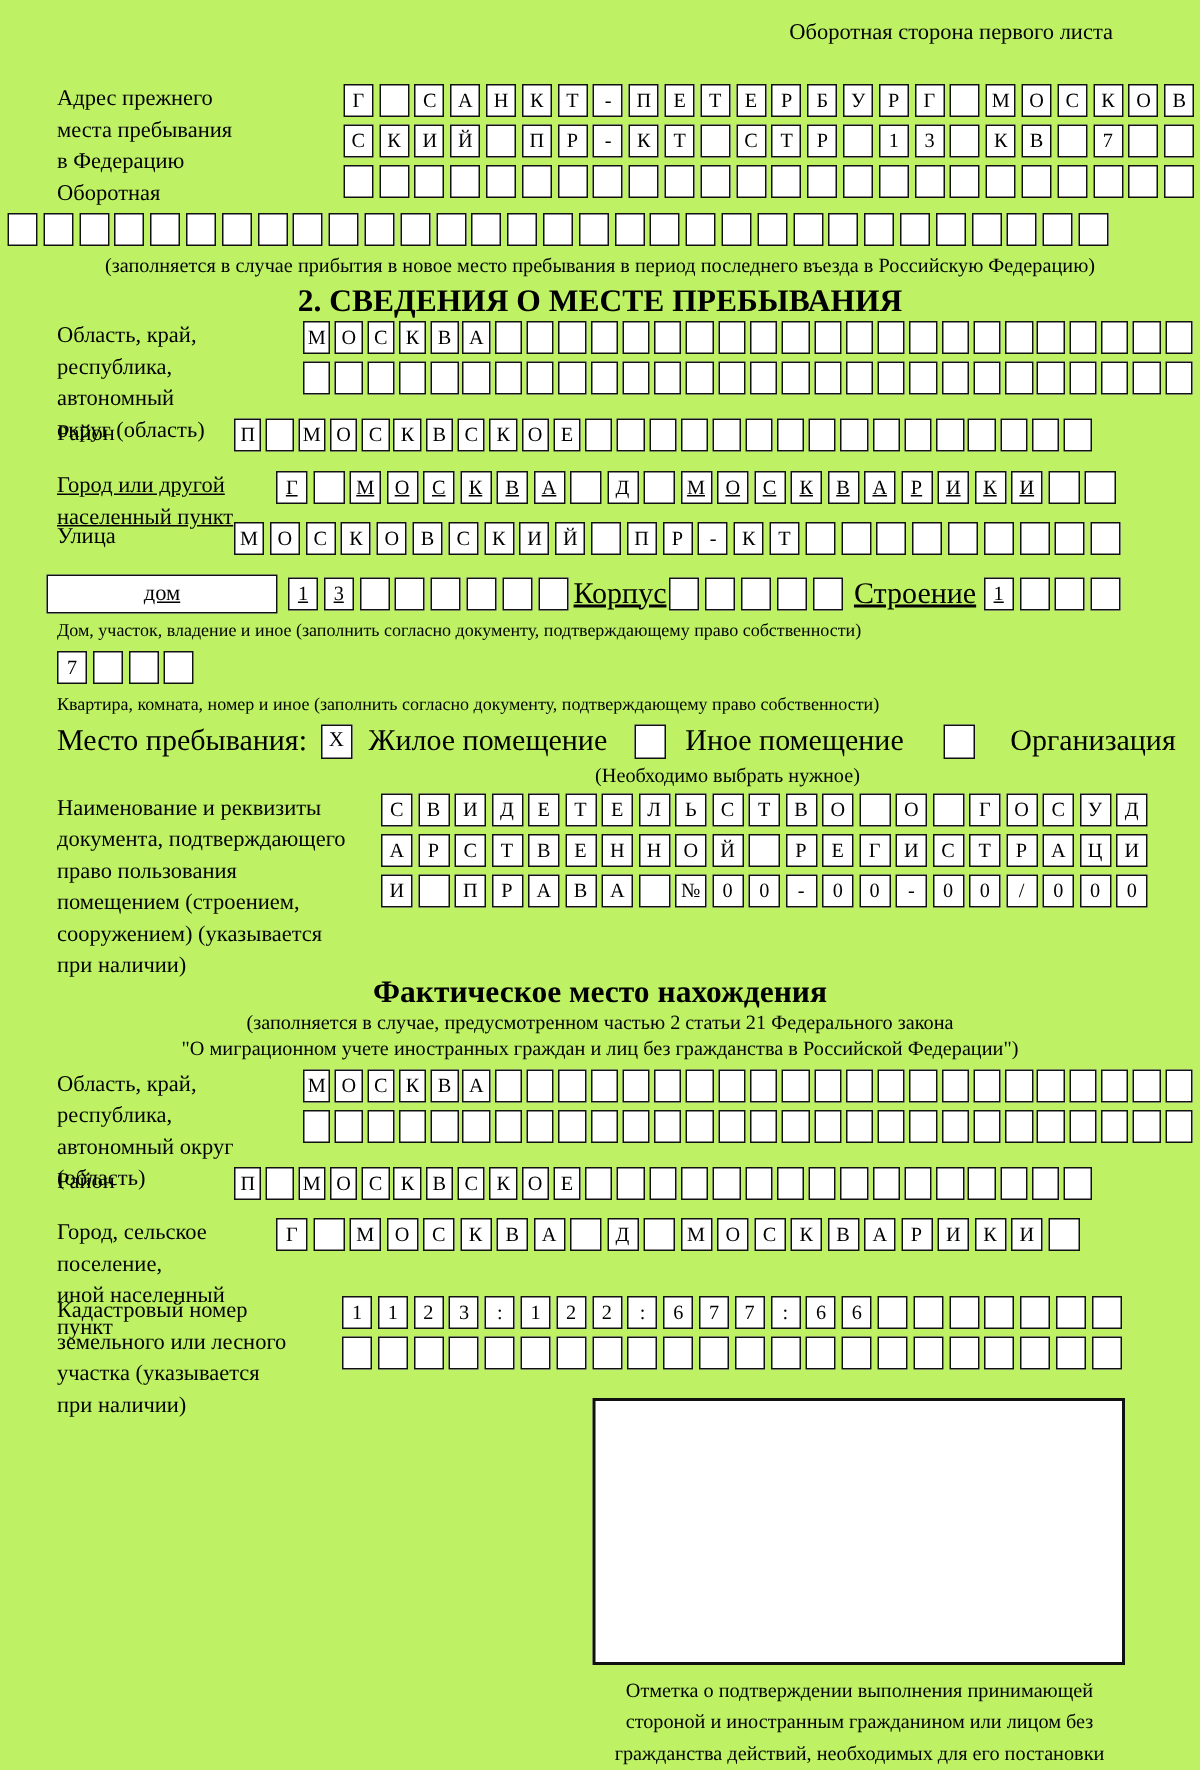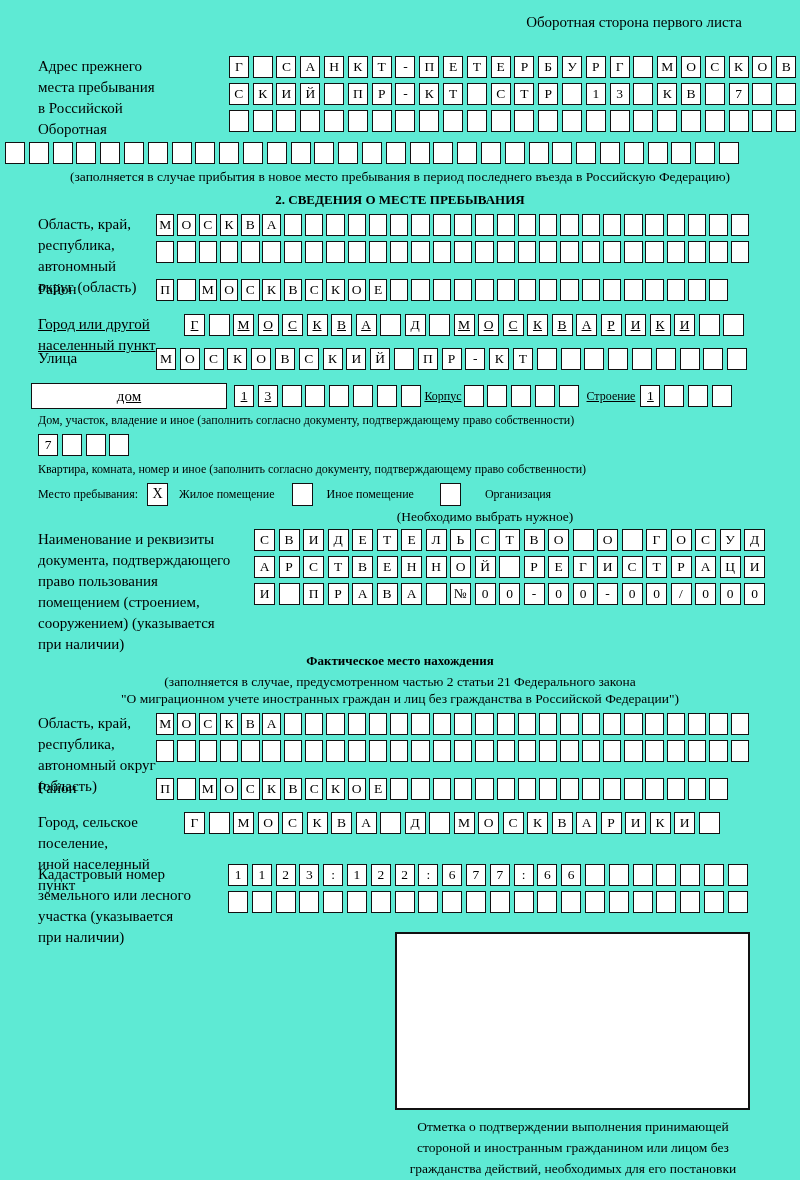--- a/index.html
+++ b/index.html
@@ -1,58 +1,58 @@
 <!DOCTYPE html>
 <html><head>
 <meta charset="utf-8">
 <style>
   html,body{margin:0;padding:0;background:#fff;}
-  .page{position:relative;width:800px;height:1180px;background:#5eead4;color:#000;
+  .page{position:relative;width:800px;height:1180px;background:#bef264;color:#000;
         font-family:"Liberation Serif", serif;overflow:hidden;box-sizing:border-box;padding-top:14px;}
   .hdr{text-align:right;padding-right:58px;font-size:15px;}
   .flexrow{display:flex;align-items:flex-start;}
   .ml38{margin-left:38px;} .ml31{margin-left:31px;} .ml5{margin-left:5px;}
   .lbl{font-size:15px;line-height:21px;}
   .w138{flex:0 0 138px;width:138px;} .w118{flex:0 0 118px;width:118px;}
   .w146{flex:0 0 146px;width:146px;} .w216{flex:0 0 216px;width:216px;}
   .w190{flex:0 0 190px;width:190px;}
   .cells{display:flex;flex-wrap:nowrap;}
   .cell{box-sizing:border-box;flex:0 0 auto;height:22px;border:1.6px solid #111;background:#fff;
         display:flex;align-items:center;justify-content:center;font-size:13.5px;line-height:1;}
   .cm .cell{width:20px;margin-right:3.8px;}
   .cs .cell{width:18.4px;margin-right:2.9px;}
   .cl .cell{width:21px;margin-right:3.5px;}
   .rmb{margin-bottom:5px;}
   .note{font-size:13.5px;text-align:center;line-height:17px;}
-  .sect-title{font-weight:bold;text-align:center;font-size:13px;line-height:20px;}
+  .sect-title{font-weight:bold;text-align:center;font-size:21px;line-height:20px;}
   .widebox{box-sizing:border-box;border:1.7px solid #111;height:26px;display:flex;
            align-items:center;justify-content:center;font-size:15px;background:#fff;}
   .caption{font-size:12px;line-height:16px;}
   .chk{box-sizing:border-box;width:21px;height:23px;border:1.6px solid #111;display:flex;
        align-items:center;justify-content:center;font-size:14px;background:#fff;}
-  .inline-lbl{font-size:12px;line-height:23px;white-space:nowrap;}
+  .inline-lbl{font-size:20px;line-height:23px;white-space:nowrap;}
   .stamp{box-sizing:border-box;margin-left:395px;width:355px;height:178px;border:2px solid #111;background:#fff;}
   .stamp-caption{margin-left:383px;width:380px;text-align:center;font-size:13.5px;line-height:21px;}
-  .h81{height:81px;} .h51{height:51px;} .h28{height:28px;} .h122{height:122px;} .h56{height:56px;}
+  .h81{height:81px;} .h51{height:51px;gap:46px;} .h28{height:28px;} .h122{height:122px;} .h56{height:56px;}
   .mt25{margin-top:25px;justify-content:space-between;} .mt14{margin-top:14px;} .mt12{margin-top:12px;} .mt24{margin-top:24px;}
   .mt7{margin-top:7px;text-decoration:underline;} .mt6{margin-top:6px;} .mt5{margin-top:5px;} .mt4{margin-top:4px;}
   .mt3{margin-top:3px;} .mt2{margin-top:2px;}
 </style>
 </head>
 <body>
 
 <div class="page">
 
   <div class="hdr">Оборотная сторона первого листа</div>
 
   <div class="flexrow ml38 mt25 h81">
     <div class="lbl w138">
         <div>Адрес прежнего</div>
         <div>места пребывания</div>
-        <div>в Российской</div>
+        <div>в Федерацию</div>
         <div>Оборотная</div>
       </div>
     <div>
       <div class="cells cm rmb">
           <div class="cell">Г</div>
           <div class="cell"></div>
           <div class="cell">С</div>
           <div class="cell">А</div>
           <div class="cell">Н</div>
           <div class="cell">К</div>
@@ -327,21 +327,21 @@
         <div class="cell"></div>
         <div class="cell"></div>
         <div class="cell"></div>
         <div class="cell"></div>
         <div class="cell"></div>
         <div class="cell"></div>
       </div>
   </div>
 
   <div class="flexrow ml31 mt7" style="align-items:center;height:26px;">
-    <div class="widebox" style="width:196px;">дом</div>
+    <div class="widebox" style="width:154px;">дом</div>
     <div class="cells cm" style="margin-left:7px;">
         <div class="cell">1</div>
         <div class="cell">3</div>
         <div class="cell"></div>
         <div class="cell"></div>
         <div class="cell"></div>
         <div class="cell"></div>
         <div class="cell"></div>
         <div class="cell"></div>
       </div>

